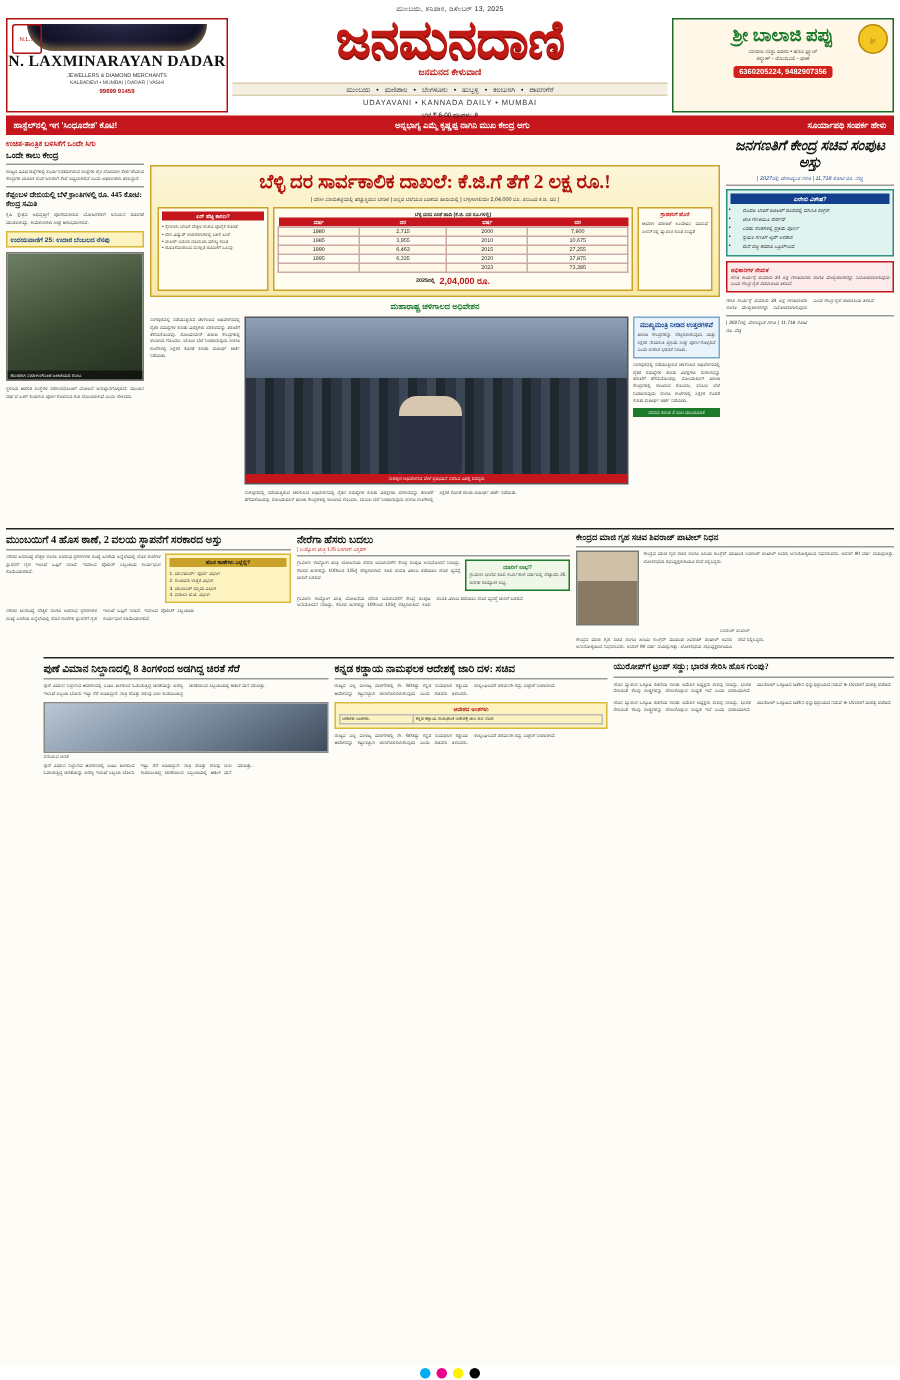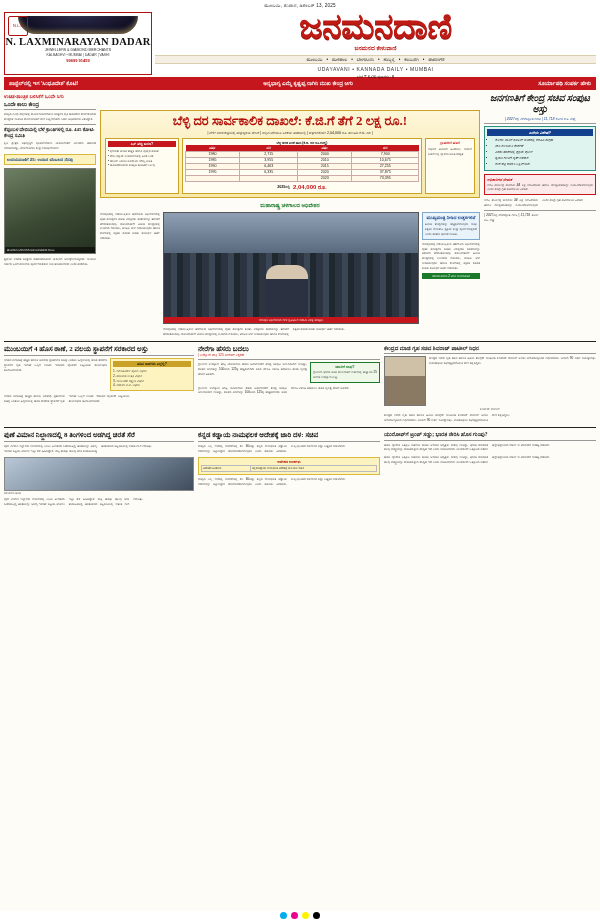--- a/index.html
+++ b/index.html
@@ -225,20 +225,27 @@
         <span>ಹುಬ್ಬಳ್ಳಿ</span>
         <span>•</span>
         <span>ಕಲಬುರಗಿ</span>
         <span>•</span>
         <span>ದಾವಣಗೆರೆ</span>
       </div>
       <div class="edition-en">UDAYAVANI • KANNADA DAILY • MUMBAI</div>
       <div style="font-size:4.2px;margin-top:2px;color:#111;">ಬೆಲೆ ₹ 6-00    ಪುಟಗಳು: 8</div>
     </div>
 
+    <div class="ad-right">
+      <div class="rlogo">ಶ್ರೀ</div>
+      <div class="rtitle">ಶ್ರೀ ಬಾಲಾಜಿ ಪಪ್ಪು</div>
+      <div class="rline">ಮಾರಾಟ ಮತ್ತು ಖರೀದಿ • ಹೊಸ ಫ್ಲ್ಯಾಟ್</div>
+      <div class="rline">ಕಲ್ಯಾಣ್ - ಡೊಂಬಿವಿಲಿ - ಥಾಣೆ</div>
+      <div class="rphone">6360205224, 9482907356</div>
+    </div>
   </div>
 
   <div class="redstrip">
     <span>ಹಾಸ್ಟೆಲ್‌ನಲ್ಲಿ ಇಗ 'ಸಿಂಧೂದೇಶ' ಕೊಟಿ!</span>
     <span class="mid">ಅನ್ನಭಾಗ್ಯ ಎಮ್ಮೆ ಕೃಷ್ಣಪ್ಪ ನಾಗಿನಿ ಮುಖ ಕೇಂದ್ರ ಆಗು</span>
     <span>ಸೂರ್ಯಾಪಥಿ ಸಂಪರ್ಕ ಹೇಳು</span>
   </div>
 
   <div class="grid">
 
@@ -376,21 +383,21 @@
         <div style="font-size:4px;font-weight:bold;color:#c4161c;">ಅಧಿಕಾರಿಗಳ ನೇಮಕ</div>
         <div class="tx" style="margin-top:1px;">ಗಣತಿ ಕಾರ್ಯಕ್ಕೆ ಸುಮಾರು 34 ಲಕ್ಷ ಗಣತಿದಾರರು ಹಾಗೂ ಮೇಲ್ವಿಚಾರಕರನ್ನು ನಿಯೋಜಿಸಲಾಗುವುದು ಎಂದು ಕೇಂದ್ರ ಗೃಹ ಸಚಿವಾಲಯ ತಿಳಿಸಿದೆ.</div>
       </div>
 
       <div class="tx cols2" style="margin-top:3px;">ಗಣತಿ ಕಾರ್ಯಕ್ಕೆ ಸುಮಾರು 34 ಲಕ್ಷ ಗಣತಿದಾರರು ಹಾಗೂ ಮೇಲ್ವಿಚಾರಕರನ್ನು ನಿಯೋಜಿಸಲಾಗುವುದು ಎಂದು ಕೇಂದ್ರ ಗೃಹ ಸಚಿವಾಲಯ ತಿಳಿಸಿದೆ.</div>
       <div class="thinrule"></div>
       <div class="tx cols2">| 2027ರಲ್ಲಿ ದೇಶಾದ್ಯಂತ ಗಣತಿ | 11,718 ಕೋಟಿ ರೂ. ವೆಚ್ಚ</div>
     </div>
   </div>
 
-  <div class="sec" style="margin-top:4px;">
+  <div class="sec" style="margin-top:16px;">
     <div class="rule"></div>
     <div class="seccols">
 
       <div style="width:190px;">
         <div class="sechead kn-h3">ಮುಂಬಯಿಗೆ 4 ಹೊಸ ಠಾಣೆ, 2 ವಲಯ ಸ್ಥಾಪನೆಗೆ ಸರಕಾರದ ಅಸ್ತು</div>
         <div class="thinrule"></div>
         <div style="display:flex;gap:3px;">
           <div class="tx" style="flex:1;">ನಗರದ ಜನಸಂಖ್ಯೆ ಹೆಚ್ಚಳ ಹಾಗೂ ಅಪರಾಧ ಪ್ರಕರಣಗಳ ಸಂಖ್ಯೆ ಏರಿಕೆಯ ಹಿನ್ನೆಲೆಯಲ್ಲಿ ಹೊಸ ಠಾಣೆಗಳ ಸ್ಥಾಪನೆಗೆ ಗೃಹ ಇಲಾಖೆ ಒಪ್ಪಿಗೆ ನೀಡಿದೆ. ಇದರಿಂದ ಪೊಲೀಸ್ ಸಿಬ್ಬಂದಿಯ ಕಾರ್ಯಭಾರ ಕಡಿಮೆಯಾಗಲಿದೆ.</div>
           <div class="yellowbox" style="width:84px;">
             <div style="background:#c9a227;color:#111;font-size:3.6px;font-weight:bold;text-align:center;padding:1px;">ಹೊಸ ಠಾಣೆಗಳು ಎಲ್ಲೆಲ್ಲಿ?</div>
@@ -423,21 +430,21 @@
         <div style="display:flex;gap:3px;">
           <div class="portrait"></div>
           <div class="tx" style="flex:1;">ಕೇಂದ್ರದ ಮಾಜಿ ಗೃಹ ಸಚಿವ ಹಾಗೂ ಹಿರಿಯ ಕಾಂಗ್ರೆಸ್ ಮುಖಂಡ ಶಿವರಾಜ್ ಪಾಟೀಲ್ ಅವರು ಅನಾರೋಗ್ಯದಿಂದ ನಿಧನರಾದರು. ಅವರಿಗೆ 90 ವರ್ಷ ವಯಸ್ಸಾಗಿತ್ತು. ಲೋಕಸಭೆಯ ಸಭಾಧ್ಯಕ್ಷರಾಗಿಯೂ ಸೇವೆ ಸಲ್ಲಿಸಿದ್ದರು.</div>
         </div>
         <div style="font-size:3.2px;text-align:center;color:#444;margin-top:1px;">ಶಿವರಾಜ್ ಪಾಟೀಲ್</div>
         <div class="tx cols2" style="margin-top:2px;">ಕೇಂದ್ರದ ಮಾಜಿ ಗೃಹ ಸಚಿವ ಹಾಗೂ ಹಿರಿಯ ಕಾಂಗ್ರೆಸ್ ಮುಖಂಡ ಶಿವರಾಜ್ ಪಾಟೀಲ್ ಅವರು ಅನಾರೋಗ್ಯದಿಂದ ನಿಧನರಾದರು. ಅವರಿಗೆ 90 ವರ್ಷ ವಯಸ್ಸಾಗಿತ್ತು. ಲೋಕಸಭೆಯ ಸಭಾಧ್ಯಕ್ಷರಾಗಿಯೂ ಸೇವೆ ಸಲ್ಲಿಸಿದ್ದರು.</div>
       </div>
     </div>
   </div>
 
-  <div class="sec" style="margin-top:4px;">
+  <div class="sec" style="margin-top:4px;margin-left:25px;">
     <div class="rule"></div>
     <div class="seccols">
 
       <div style="width:190px;">
         <div class="sechead kn-h3">ಪುಣೆ ವಿಮಾನ ನಿಲ್ದಾಣದಲ್ಲಿ 8 ತಿಂಗಳಿಂದ ಅಡಗಿದ್ದ ಚಿರತೆ ಸೆರೆ</div>
         <div class="thinrule"></div>
         <div class="tx cols2">ಪುಣೆ ವಿಮಾನ ನಿಲ್ದಾಣದ ಆವರಣದಲ್ಲಿ ಎಂಟು ತಿಂಗಳಿಂದ ಓಡಾಡುತ್ತಿದ್ದ ಚಿರತೆಯನ್ನು ಅರಣ್ಯ ಇಲಾಖೆ ಸಿಬ್ಬಂದಿ ಬೋನು ಇಟ್ಟು ಸೆರೆ ಹಿಡಿದಿದ್ದಾರೆ. ರಾತ್ರಿ ಹೊತ್ತು ಹಲವು ಬಾರಿ ಕಂಡುಬಂದಿದ್ದ ಚಿರತೆಯಿಂದ ಸಿಬ್ಬಂದಿಯಲ್ಲಿ ಆತಂಕ ಮನೆ ಮಾಡಿತ್ತು.</div>
         <div class="imgph" style="height:34px;margin-top:3px;"></div>
         <div style="font-size:3.2px;color:#444;">ಸೆರೆಯಾದ ಚಿರತೆ</div>
         <div class="tx cols3" style="margin-top:2px;">ಪುಣೆ ವಿಮಾನ ನಿಲ್ದಾಣದ ಆವರಣದಲ್ಲಿ ಎಂಟು ತಿಂಗಳಿಂದ ಓಡಾಡುತ್ತಿದ್ದ ಚಿರತೆಯನ್ನು ಅರಣ್ಯ ಇಲಾಖೆ ಸಿಬ್ಬಂದಿ ಬೋನು ಇಟ್ಟು ಸೆರೆ ಹಿಡಿದಿದ್ದಾರೆ. ರಾತ್ರಿ ಹೊತ್ತು ಹಲವು ಬಾರಿ ಕಂಡುಬಂದಿದ್ದ ಚಿರತೆಯಿಂದ ಸಿಬ್ಬಂದಿಯಲ್ಲಿ ಆತಂಕ ಮನೆ ಮಾಡಿತ್ತು.</div>

